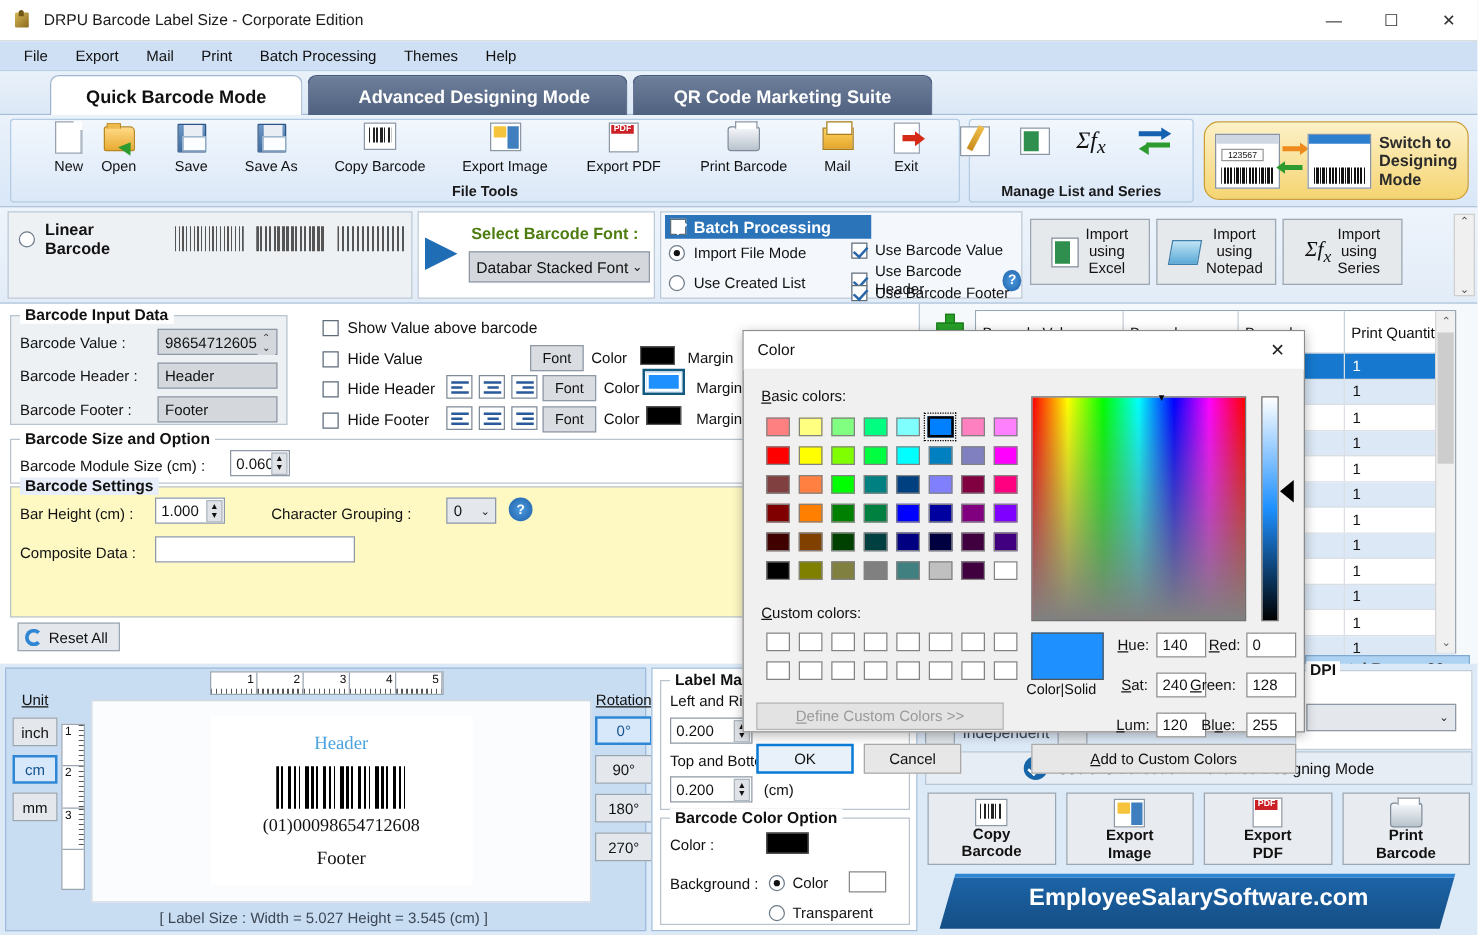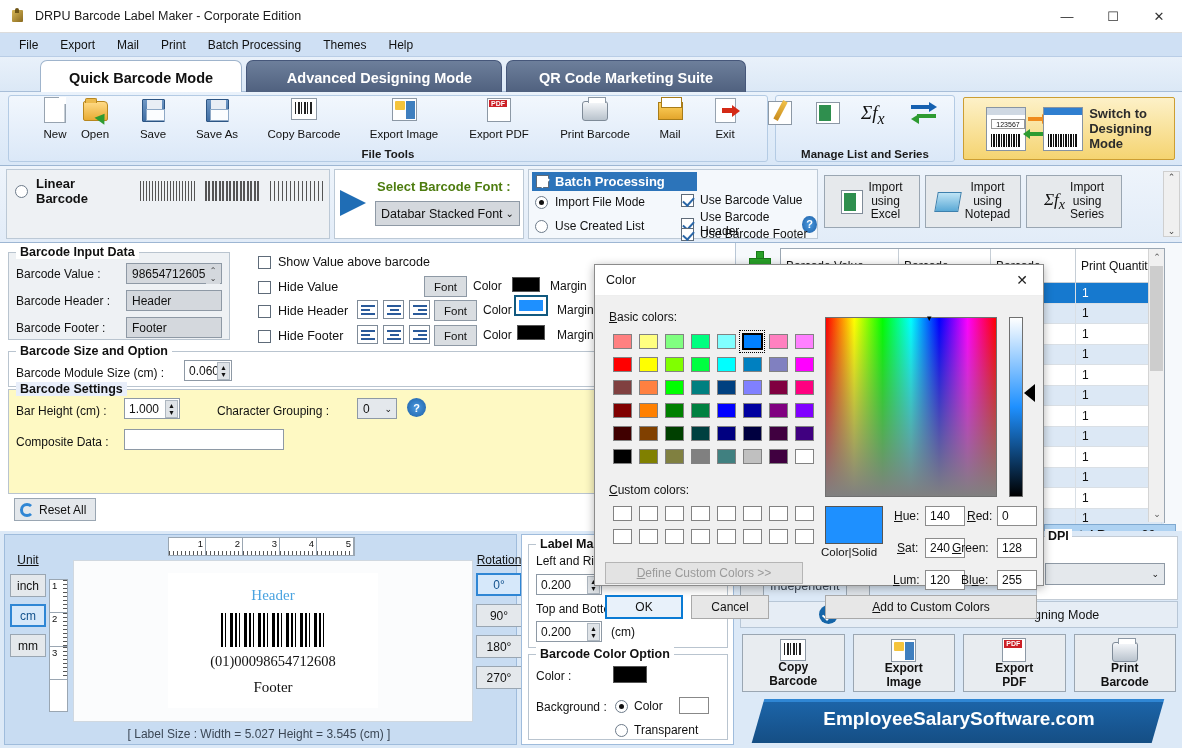--- a/index.html
+++ b/index.html
@@ -140,22 +140,22 @@
   .ic-swaparrows::before{content:"";position:absolute;left:0;top:3px;width:19px;height:4px;background:#1560b0;}
   .ic-swaparrows::after{content:"";position:absolute;left:6px;top:12px;width:19px;height:4px;background:#2e9b31;}
   .sw-tri-r{position:absolute;right:0;top:0;width:0;height:0;border-top:5px solid transparent;
     border-bottom:5px solid transparent;border-left:8px solid #1560b0;}
   .sw-tri-l{position:absolute;left:0;bottom:0;width:0;height:0;border-top:5px solid transparent;
     border-bottom:5px solid transparent;border-right:8px solid #2e9b31;}
 
   .switch-mode {
     position:absolute; left:963px; top:5px; width:212px; height:63px;
     background:linear-gradient(#fdf1c8,#f5d471);
-    border:1px solid #cc9e33; border-radius:2px;
-    display:flex; align-items:center; padding:0 22px;
+    border:1px solid #cc9e33; border-radius:12px;
+    display:flex; align-items:center; padding:0 8px;
   }
   .sm-win { width:56px; height:44px; background:#fff; border:1px solid #8894a2; position:relative; }
   .sm-win .bar { position:absolute; left:0; right:0; top:0; height:7px; background:#cfd8e2; }
   .sm-win .barblue { background:#2f7fd0; }
   .sm-code { position:absolute; left:4px; top:11px; width:34px; height:10px; background:#fff;
              border:1px solid #999; font-size:7px; text-align:center; line-height:9px; }
   .sm-bars { position:absolute; left:4px; bottom:3px; right:4px; height:13px;
              background:repeating-linear-gradient(90deg,#111 0 1px,#fff 1px 2px,#111 2px 4px,#fff 4px 5px); }
   .sm-arrows { width:24px; position:relative; height:40px; }
   .sm-ar-o { position:absolute; left:2px; top:8px; width:14px; height:4px; background:#ef8b1d; }
@@ -421,21 +421,21 @@
              border:1px solid #a9a9a9; font-size:12px; display:flex; align-items:center; justify-content:center; }
   .u { text-decoration:underline; }
 </style>
 </head>
 <body>
 
 <div id="app">
 
   <div class="titlebar">
     <div class="title-icon"></div>
-    <div class="title-text">DRPU Barcode Label Maker - Corporate Edition</div>
+    <div class="title-text">DRPU Barcode Label Size - Corporate Edition</div>
     <div class="winbtns">
       <div class="winbtn">—</div>
       <div class="winbtn">☐</div>
       <div class="winbtn close">✕</div>
     </div>
   </div>
 
   <div class="menubar">
     <div class="menuitem">File</div>
     <div class="menuitem">Export</div>

